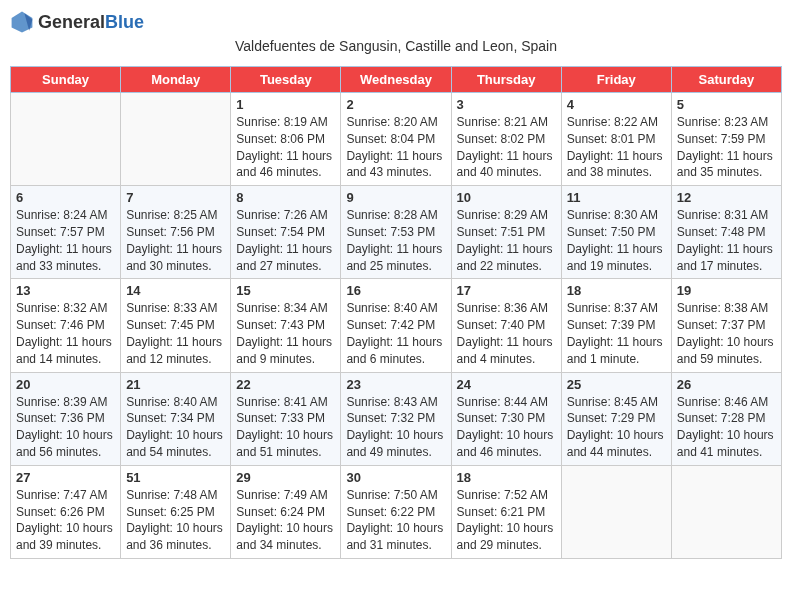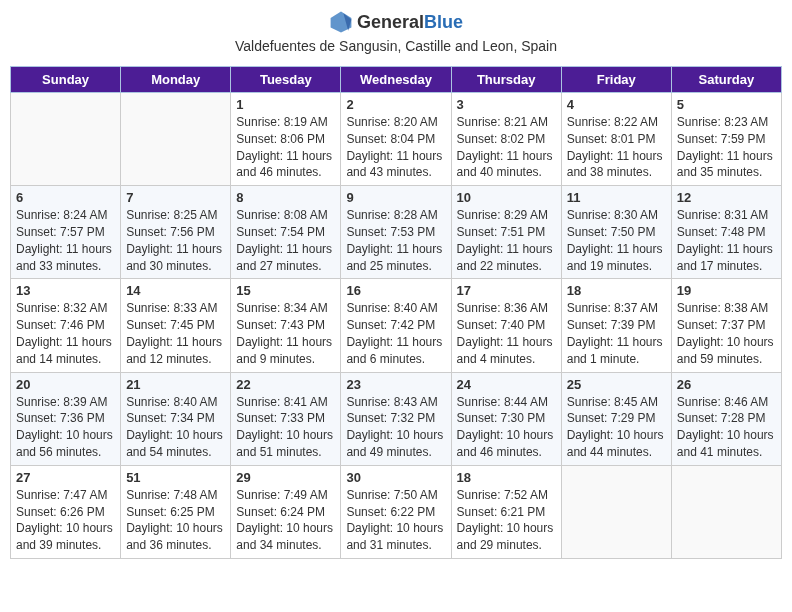--- a/index.html
+++ b/index.html
@@ -6,21 +6,21 @@
     body {
       font-family: Arial, sans-serif;
       background: #fff;
       width: 792px;
       min-height: 612px;
       padding: 10px;
     }
     .header-area {
       display: flex;
       align-items: flex-start;
-      justify-content: center;
+      justify-content: flex-start;
       margin-bottom: 4px;
     }
     .logo {
       display: flex;
       align-items: center;
       gap: 4px;
     }
     .logo-icon {
       width: 24px;
       height: 24px;
@@ -73,21 +73,21 @@
       line-height: 1.4;
       color: #333;
     }
     .calendar tr:nth-child(even) td {
       background: #f5f8fc;
     }
     .calendar tr:nth-child(odd) td {
       background: #fff;
     }
     .calendar thead tr th {
-      background: #4c1d95;
+      background: #ef4444;
     }
     .empty-cell {
       background: #f9f9f9 !important;
     }
   </style>
 </head>
 <body>
 
 <div class="header-area">
   <div class="logo">
@@ -160,21 +160,21 @@
 Daylight: 11 hours and 33 minutes.</div>
         </td>
         <td>
           <span class="day-number">7</span>
           <div class="day-info">Sunrise: 8:25 AM
 Sunset: 7:56 PM
 Daylight: 11 hours and 30 minutes.</div>
         </td>
         <td>
           <span class="day-number">8</span>
-          <div class="day-info">Sunrise: 8:08 AM
+          <div class="day-info">Sunrise: 7:26 AM
 Sunset: 7:54 PM
 Daylight: 11 hours and 27 minutes.</div>
         </td>
         <td>
           <span class="day-number">9</span>
           <div class="day-info">Sunrise: 8:28 AM
 Sunset: 7:53 PM
 Daylight: 11 hours and 25 minutes.</div>
         </td>
         <td>

